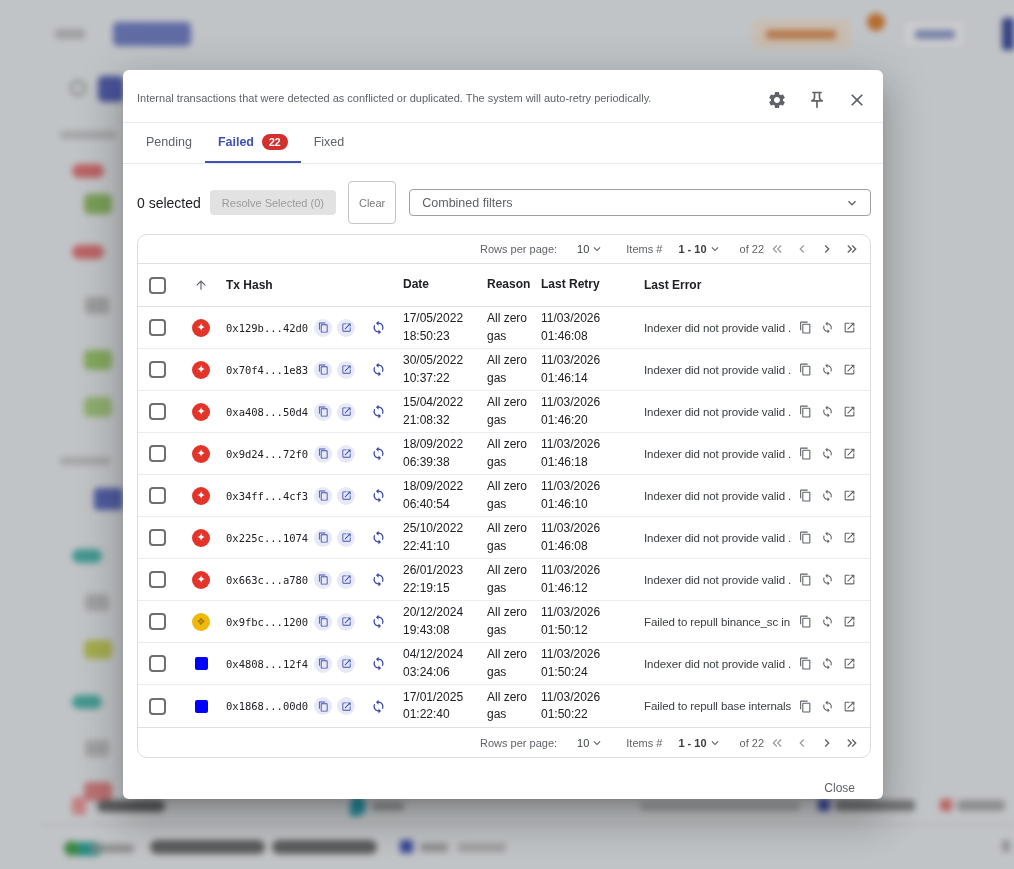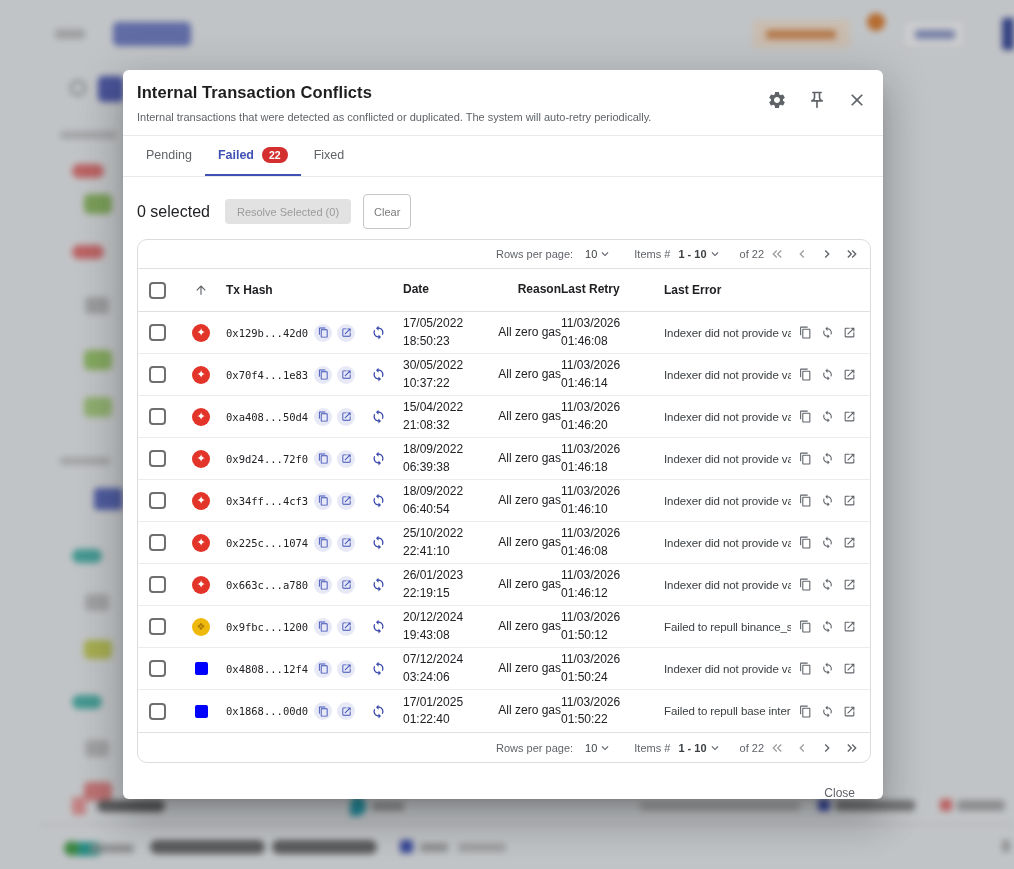--- a/index.html
+++ b/index.html
@@ -29,56 +29,56 @@
 
   
   .tabs { display:flex; align-items:stretch; height:41px; padding-left:10px; border-bottom:1px solid #e9e9e9; }
   .tab { display:flex; align-items:center; padding:0 13px; font-size:12.5px; color:#5f6368; cursor:pointer; border-bottom:2px solid transparent; }
   .tab.active { color:#3f51b5; font-weight:bold; border-bottom-color:#3f51b5; }
   .tab-badge { display:inline-block; margin-left:8px; background:#d32f2f; color:#fff;
     font-size:10.5px; font-weight:bold; padding:3px 7px; border-radius:10px; line-height:1; }
 
   
   .filter-row { display:flex; align-items:center; padding:17px 12px 0 14px; }
-  .selected-count { font-size:16px; color:#202124; margin-right:15px; white-space:nowrap; }
+  .selected-count { font-size:14px; color:#202124; margin-right:9px; white-space:nowrap; }
   .btn-disabled { height:25px; background:#e2e2e2; color:#9b9b9b; border:none; border-radius:4px;
     font-size:11px; padding:0 12px; font-family:inherit; }
-  .btn-outline { height:35px; background:#fff; color:#7a7a7a; border:1px solid #c6c6c6; border-radius:4px;
+  .btn-outline { height:43px; background:#fff; color:#7a7a7a; border:1px solid #c6c6c6; border-radius:4px;
     font-size:11px; padding:0 10px; margin-left:12px; font-family:inherit; cursor:pointer; }
   .filter-select { flex:1; height:27px; margin-left:13px; border:1px solid #9e9e9e; border-radius:4px;
     display:flex; align-items:center; justify-content:space-between; padding:0 10px 0 12px;
     font-size:12.5px; color:#5f6368; cursor:pointer; }
 
   
   .table-card { margin:10px 12px 0 14px; border:1px solid #dcdcdc; border-radius:10px; overflow:hidden; }
   .pagination { height:28px; display:flex; align-items:center; justify-content:flex-end;
     padding-right:6px; font-size:11px; color:#5f6368; }
   .pagination.top { border-bottom:1px solid #e0e0e0; height:29px; }
   .pagination.bottom { border-top:1px solid #e0e0e0; height:30px; }
   .pg-label { margin-right:12px; }
-  .pg-select { display:flex; align-items:center; color:#3c4043; cursor:pointer; }
+  .pg-select { display:flex; align-items:center; color:#3c4043; cursor:pointer;margin-left:8px; }
   .pg-select .chev { color:#5f6368; display:flex; margin-left:1px; }
   .pg-gap-lg { margin-right:22px; }
   .pg-gap-md { margin-right:18px;font-weight:bold; }
   .pg-of { color:#5f6368; }
   .pg-nav { width:25px; height:24px; display:flex; align-items:center; justify-content:center;
     background:none; border:none; padding:0; cursor:pointer; }
   .pg-nav.dim { color:#9e9e9e; } .pg-nav.on { color:#5f6368; }
 
   .thead { display:flex; align-items:center; height:43px; border-bottom:1px solid #e0e0e0;
     font-size:12px; font-weight:bold; color:#202124; }
   .trow { display:flex; align-items:center; height:42px; border-bottom:1px solid #ececec;
     font-size:12px; color:#202124; }
   .trow:last-child { border-bottom:none; }
 
   .c-cb { width:38px; display:flex; justify-content:center; flex:none; }
   .c-chain { width:50px; display:flex; justify-content:center; flex:none; }
   .c-hash { width:177px; display:flex; align-items:center; flex:none;text-align:center; }
   .c-date { width:84px; flex:none; line-height:1.45; }
-  .c-reason { width:74px; flex:none; line-height:1.45;text-align:right; }
+  .c-reason { width:54px; flex:none; line-height:1.45; }
   .c-retry { width:103px; flex:none; line-height:1.45; }
   .c-error { flex:1; display:flex; align-items:center; min-width:0; padding-right:14px; }
 
   .checkbox { width:17px; height:17px; border:2px solid #6f6f6f; border-radius:4px; background:#fff; cursor:pointer; }
   .sort-icon { color:#5f6368; display:flex; cursor:pointer; }
 
   .chain-icon { width:18px; height:18px; border-radius:50%; display:flex; align-items:center; justify-content:center; flex:none; }
   .chain-avalanche { background:#e3342a; }
   .chain-avalanche::after { content:"\2726"; color:#fff; font-size:11px; line-height:1; }
   .chain-binance { background:#efb90c; }
@@ -149,21 +149,20 @@
   <div class="shape" style="left:420px;top:843px;width:28px;height:9px;background:#9e9e9e;border-radius:3px;opacity:.8"></div>
   <div class="shape" style="left:458px;top:843px;width:48px;height:9px;background:#b5b5b5;border-radius:3px;opacity:.8"></div>
   <div class="shape" style="left:1002px;top:840px;width:8px;height:12px;background:#9e9e9e;border-radius:2px;opacity:.8"></div>
 </div>
 <div class="overlay"></div>
 
 <div class="modal">
 
   <div class="modal-header">
     <div>
-      <h1 class="modal-title">Internal Transaction Conflicts</h1>
       <p class="modal-subtitle">Internal transactions that were detected as conflicted or duplicated. The system will auto-retry periodically.</p>
     </div>
     <div class="header-actions">
       <button class="icon-btn">
           <span style="display:flex">
         <svg width="20" height="20" viewBox="0 0 24 24" fill="currentColor">
               <path d="M19.14 12.94c.04-.3.06-.61.06-.94 0-.32-.02-.64-.07-.94l2.03-1.58c.18-.14.23-.41.12-.61l-1.92-3.32c-.12-.22-.37-.29-.59-.22l-2.39.96c-.5-.38-1.03-.7-1.62-.94l-.36-2.54c-.04-.24-.24-.41-.48-.41h-3.84c-.24 0-.43.17-.47.41l-.36 2.54c-.59.24-1.13.57-1.62.94l-2.39-.96c-.22-.08-.47 0-.59.22L2.74 8.87c-.12.21-.08.47.12.61l2.03 1.58c-.05.3-.09.63-.09.94s.02.64.07.94l-2.03 1.58c-.18.14-.23.41-.12.61l1.92 3.32c.12.22.37.29.59.22l2.39-.96c.5.38 1.03.7 1.62.94l.36 2.54c.05.24.24.41.48.41h3.84c.24 0 .44-.17.47-.41l.36-2.54c.59-.24 1.13-.56 1.62-.94l2.39.96c.22.08.47 0 .59-.22l1.92-3.32c.12-.22.07-.47-.12-.61l-2.01-1.58zM12 15.6c-1.98 0-3.6-1.62-3.6-3.6s1.62-3.6 3.6-3.6 3.6 1.62 3.6 3.6-1.62 3.6-3.6 3.6z"></path>
             </svg>
           </span>
       </button>
@@ -194,20 +193,28 @@
     </div>
     <div class="tab">
         <span>Fixed</span>
       </div>
   </div>
 
   <div class="filter-row">
     <span class="selected-count">0 selected</span>
     <button class="btn-disabled">Resolve Selected (0)</button>
     <button class="btn-outline">Clear</button>
+    <div class="filter-select">
+      <span>Combined filters</span>
+      <span style="display:flex;color:#5f6368">
+        <svg width="16" height="16" viewBox="0 0 24 24" fill="currentColor">
+            <path d="M7.41 8.59 12 13.17l4.59-4.58L18 10l-6 6-6-6z"></path>
+          </svg>
+      </span>
+    </div>
   </div>
 
   <div class="table-card">
 
     <div class="pagination top">
       <span class="pg-label">Rows per page:</span>
       <span class="pg-select pg-gap-lg">
         <span>10</span>
         <span class="chev">
             <svg width="14" height="14" viewBox="0 0 24 24" fill="currentColor">
@@ -847,21 +854,21 @@
             </span>
       <span class="sync-btn">
               <span style="display:flex">
                 <svg width="15" height="15" viewBox="0 0 24 24" fill="currentColor">
                   <path d="M12 4V1L8 5l4 4V6c3.31 0 6 2.69 6 6 0 1.01-.25 1.97-.7 2.8l1.46 1.46C19.54 15.03 20 13.57 20 12c0-4.42-3.58-8-8-8zm0 14c-3.31 0-6-2.69-6-6 0-1.01.25-1.97.7-2.8L5.24 7.74C4.46 8.97 4 10.43 4 12c0 4.42 3.58 8 8 8v3l4-4-4-4v3z"></path>
                 </svg>
               </span>
             </span>
     </div>
     <div class="c-date">
-      <span class="cell-line">07/12/2024</span>
+      <span class="cell-line">04/12/2024</span>
       <span class="cell-line">03:24:06</span>
     </div>
     <div class="c-reason">All zero gas</div>
     <div class="c-retry">
       <span class="cell-line">11/03/2026</span>
       <span class="cell-line">01:50:24</span>
     </div>
     <div class="c-error">
       <span class="error-text">Indexer did not provide valid ...</span>
       <span class="row-actions">

